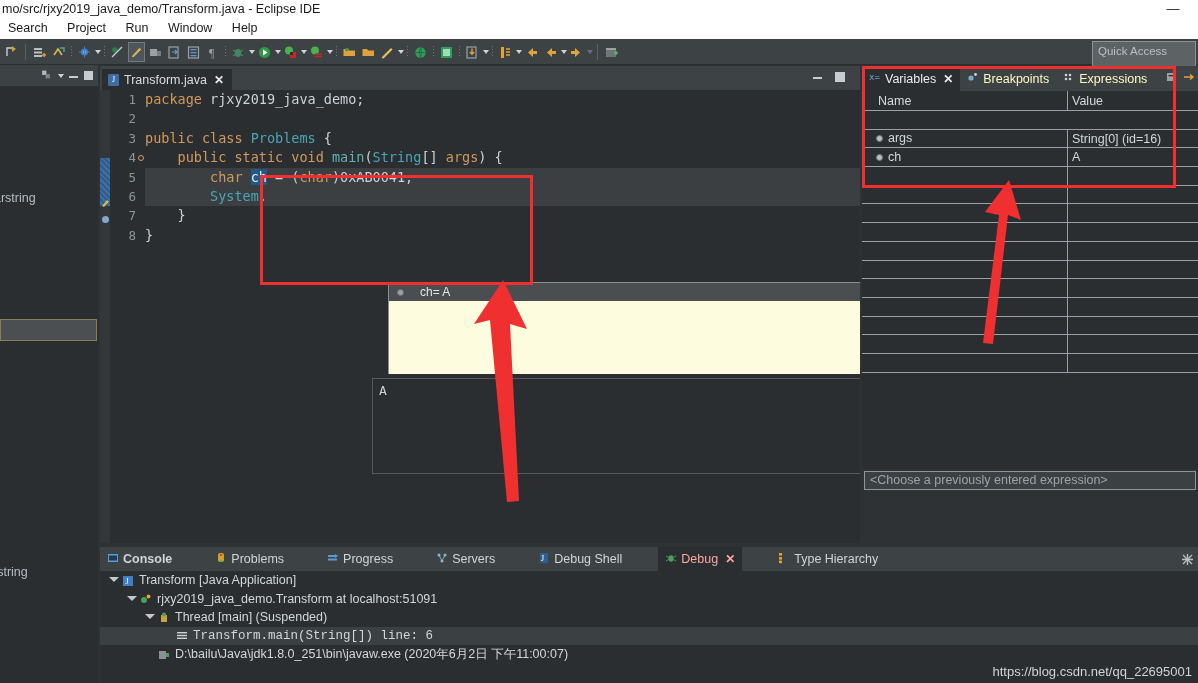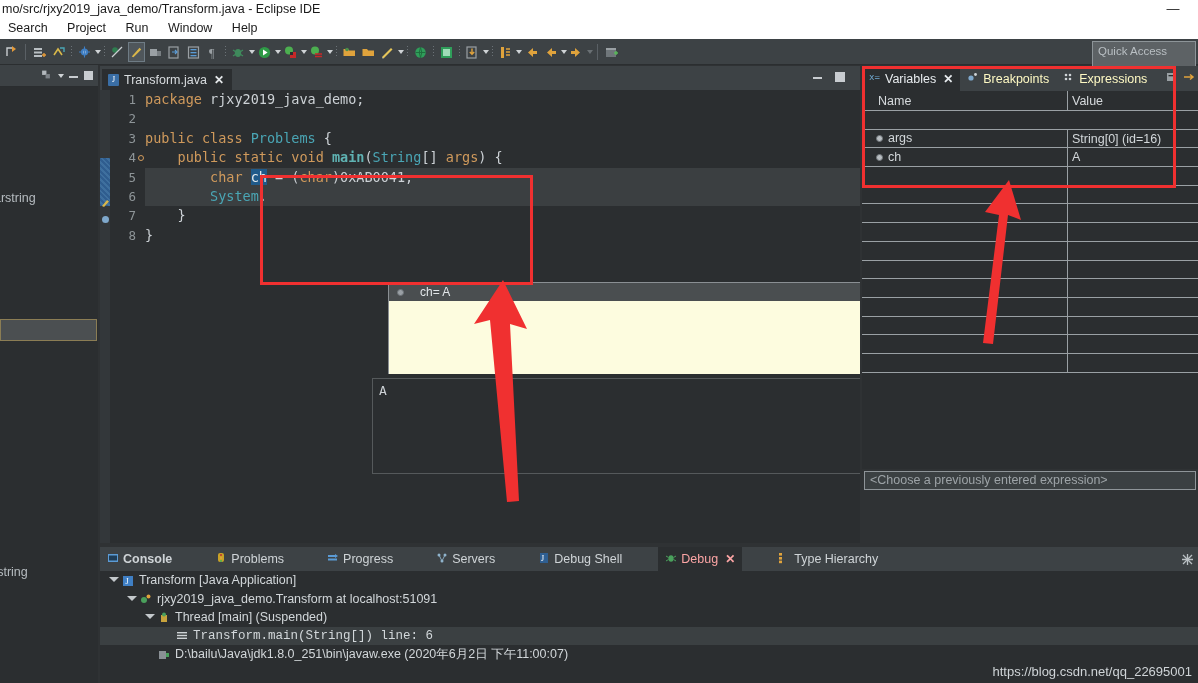--- a/index.html
+++ b/index.html
@@ -153,21 +153,21 @@
     position: absolute; left: 0; width: 26px; text-align: right;
     color: #8e9598; font-size: 12.5px; font-family: "DejaVu Sans Mono", monospace;
   }
   .cl .src { position: absolute; left: 35px; }
   .cl.hl { background: #3b3f41; }
   .cl.hl .gut-bg {
     position: absolute; left: 0; top: 0; width: 35px; height: 19.4px;
     background: #2b2e30;
   }
   .kw  { color: #d09a5c; }
-  .typ { color: #5fb3b3; font-weight: bold; }
+  .typ { color: #5fb3b3; }
   .cls { color: #4aa6b5; }
   .pln { color: #cdd2d6; }
   .sel-ident { background: #1f5a8a; color: #e7ecef; }
   .fold-mark {
     position: absolute; left: 28px; top: 7px;
     width: 6px; height: 6px; border-radius: 50%;
     border: 1.5px solid #d09a5c;
   }
 
   

